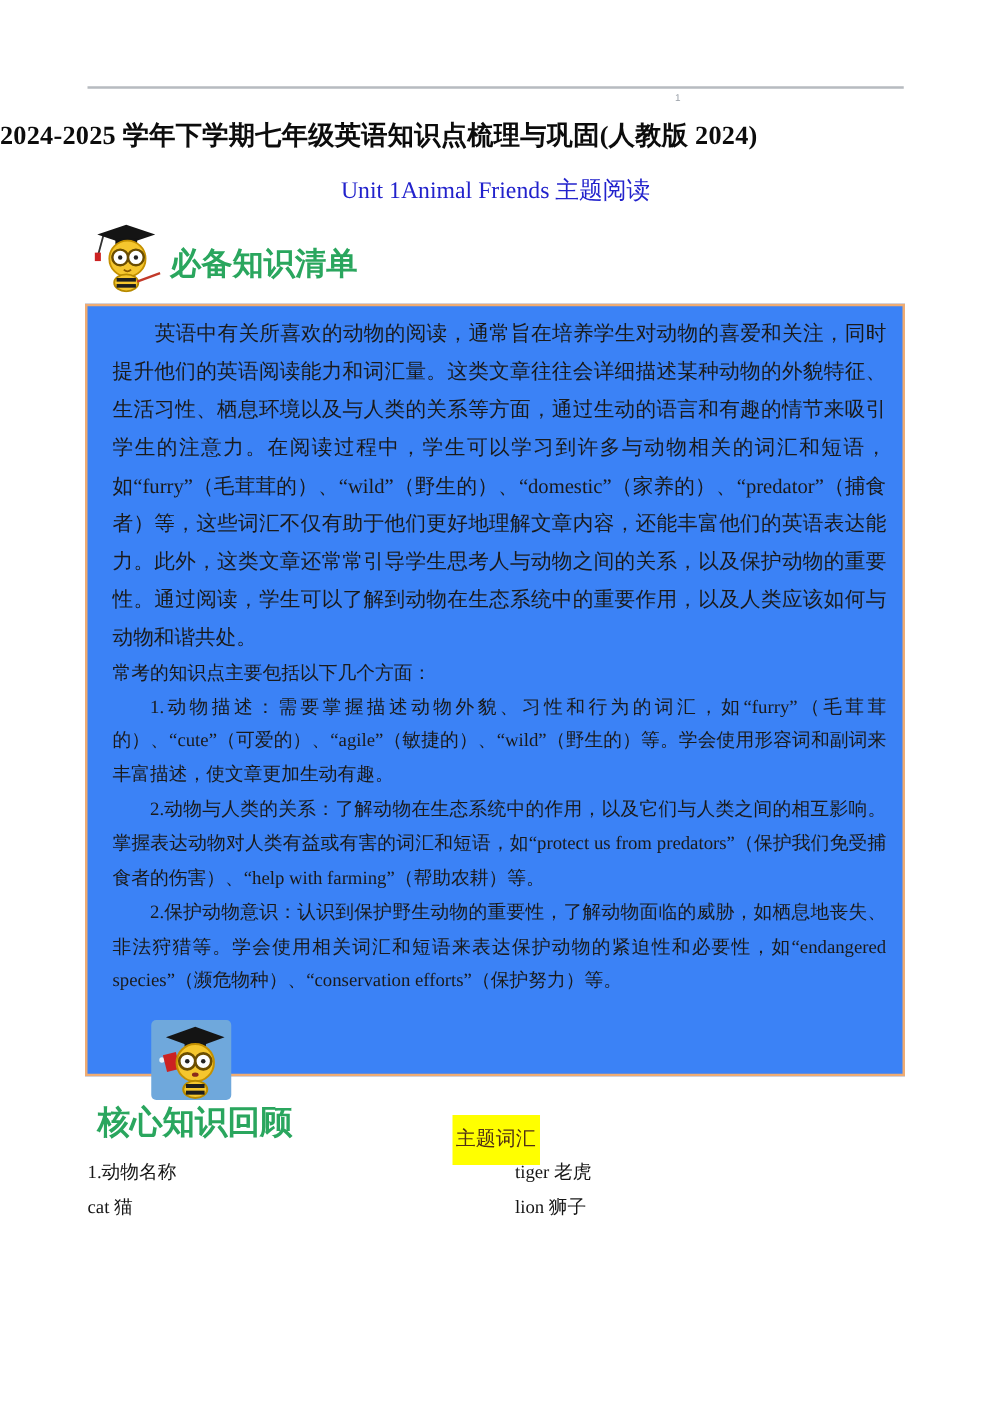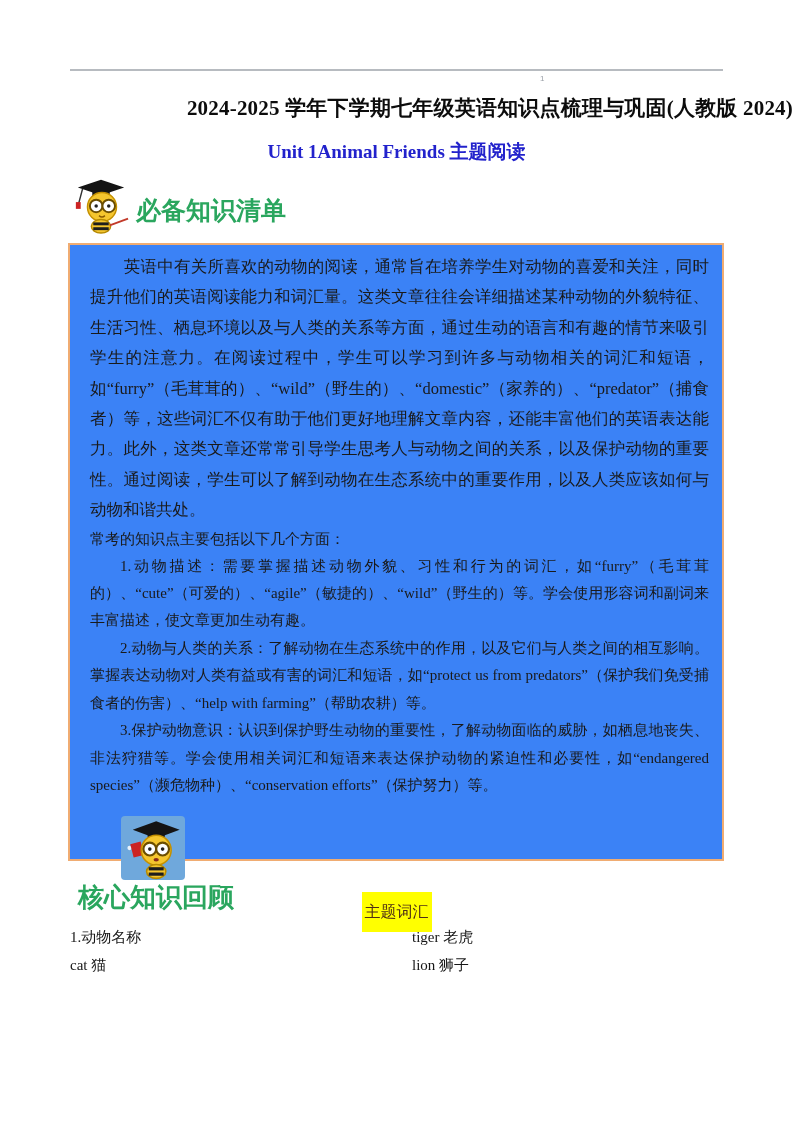--- a/index.html
+++ b/index.html
@@ -12,26 +12,26 @@
   .top-rule {
     position:absolute; left:70px; width:653px; top:69px;
     border-top:2px solid #b7bbc0; height:0;
   }
   .top-mark {
     position:absolute; left:540px; top:74px;
     font-size:8px; color:#9aa0a8; font-family:"Liberation Sans",sans-serif;
   }
   .doc-title {
     position:absolute; top:94px; left:0; width:100%;
-    text-align:right; font-weight:bold; font-size:21px; color:#0c0c0c;
+    text-align:left; font-weight:bold; font-size:21px; color:#0c0c0c;
     letter-spacing:0.2px; white-space:nowrap;
   }
   .doc-subtitle {
     position:absolute; top:139px; left:0; width:100%;
-    text-align:center; font-weight:bold; font-size:19px; color:#2222cc;
+    text-align:center; font-weight:normal; font-size:19px; color:#2222cc;
     white-space:nowrap;
   }
   .sec-head { position:absolute; display:flex; align-items:center; }
   .sec-head-1 { top:176px; left:72px; }
   .sec-head-2 { top:816px; left:72px;flex-direction:column; }
   .mascot { display:block; }
   .mascot-1 { width:58px; height:58px; }
   .mascot-2 {
     width:64px; height:64px; background:#6fa8dc; border-radius:4px;
   }
@@ -100,21 +100,21 @@
       </svg>
     </span>
     <span class="sec-title sec-title-1">必备知识清单</span>
   </div>
 
   <div class="knowledge-box">
     <p class="box-intro">英语中有关所喜欢的动物的阅读，通常旨在培养学生对动物的喜爱和关注，同时提升他们的英语阅读能力和词汇量。这类文章往往会详细描述某种动物的外貌特征、生活习性、栖息环境以及与人类的关系等方面，通过生动的语言和有趣的情节来吸引学生的注意力。在阅读过程中，学生可以学习到许多与动物相关的词汇和短语，如“furry”（毛茸茸的）、“wild”（野生的）、“domestic”（家养的）、“predator”（捕食者）等，这些词汇不仅有助于他们更好地理解文章内容，还能丰富他们的英语表达能力。此外，这类文章还常常引导学生思考人与动物之间的关系，以及保护动物的重要性。通过阅读，学生可以了解到动物在生态系统中的重要作用，以及人类应该如何与动物和谐共处。</p>
     <p class="box-lead">常考的知识点主要包括以下几个方面：</p>
     <p class="box-point">1.动物描述：需要掌握描述动物外貌、习性和行为的词汇，如“furry”（毛茸茸的）、“cute”（可爱的）、“agile”（敏捷的）、“wild”（野生的）等。学会使用形容词和副词来丰富描述，使文章更加生动有趣。</p>
     <p class="box-point">2.动物与人类的关系：了解动物在生态系统中的作用，以及它们与人类之间的相互影响。掌握表达动物对人类有益或有害的词汇和短语，如“protect us from predators”（保护我们免受捕食者的伤害）、“help with farming”（帮助农耕）等。</p>
-    <p class="box-point">3.保护动物意识：认识到保护野生动物的重要性，了解动物面临的威胁，如栖息地丧失、非法狩猎等。学会使用相关词汇和短语来表达保护动物的紧迫性和必要性，如“endangered species”（濒危物种）、“conservation efforts”（保护努力）等。</p>
+    <p class="box-point">2.保护动物意识：认识到保护野生动物的重要性，了解动物面临的威胁，如栖息地丧失、非法狩猎等。学会使用相关词汇和短语来表达保护动物的紧迫性和必要性，如“endangered species”（濒危物种）、“conservation efforts”（保护努力）等。</p>
 
   </div>
 
   <div class="sec-head sec-head-2">
     <span class="mascot mascot-2">
       <svg width="64" height="64" viewBox="0 0 60 60">
         <circle cx="8" cy="30" r="2" fill="#e8f2fb"></circle>
         <rect x="10" y="25" width="10" height="13" fill="#cc2222" transform="rotate(-14 15 31)"></rect>
         <polygon points="33,5 55,13 33,21 11,13" fill="#141414"></polygon>
         <rect x="25" y="16" width="16" height="6" fill="#141414"></rect>

